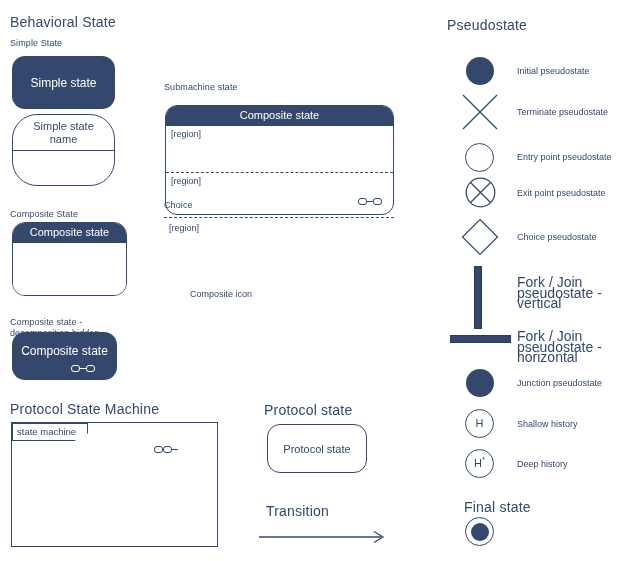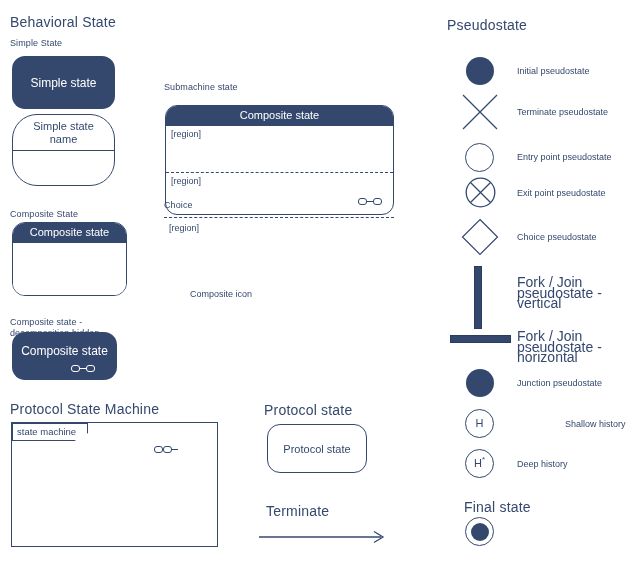--- a/index.html
+++ b/index.html
@@ -186,21 +186,21 @@
   <i class="l"></i><b></b><i class="r"></i>
 </span>
 <div class="abs lbl" style="left:190px;top:289px;">Composite icon</div>
 
 <div class="abs title-lg" style="left:264px;top:402px;">Protocol state</div>
 
 <div class="abs protocol-state" style="left:267px;top:424px;width:100px;height:49px;">
   <span>Protocol state</span>
 </div>
 
-<div class="abs title-lg" style="left:266px;top:503px;">Terminate</div>
+<div class="abs title-lg" style="left:266px;top:503px;">Transition</div>
 
 <svg class="abs" width="135" height="18" style="left:258px;top:528px;">
   <line x1="1" y1="9" x2="123" y2="9" stroke="#34486e" stroke-width="1.3"></line>
   <polyline points="116,3.5 125,9 116,14.5" fill="none" stroke="#34486e" stroke-width="1.3"></polyline>
 </svg>
 
 
 
 <div class="abs title-lg" style="left:447px;top:17px;">Pseudostate</div>
 
@@ -248,21 +248,21 @@
 </div>
 
 
 <div class="abs dot g" style="left:466px;top:369px;width:28px;height:28px;"></div>
 <div class="abs lbl" style="left:517px;top:378px;">Junction pseudostate</div>
 
 
 <div class="abs ring ring-lbl g" style="left:465px;top:409px;width:29px;height:29px;">
   <span>H</span>
 </div>
-<div class="abs lbl" style="left:517px;top:419px;margin-left:48px;">Shallow history</div>
+<div class="abs lbl" style="left:517px;top:419px;">Shallow history</div>
 
 
 <div class="abs ring ring-lbl g" style="left:465px;top:449px;width:29px;height:29px;">
   <span>H</span>
     <span style="font-size:8px;position:relative;top:-4px;">*</span>
 </div>
 <div class="abs lbl" style="left:517px;top:459px;">Deep history</div>
 
 
 <div class="abs title-lg" style="left:464px;top:499px;">Final state</div>

